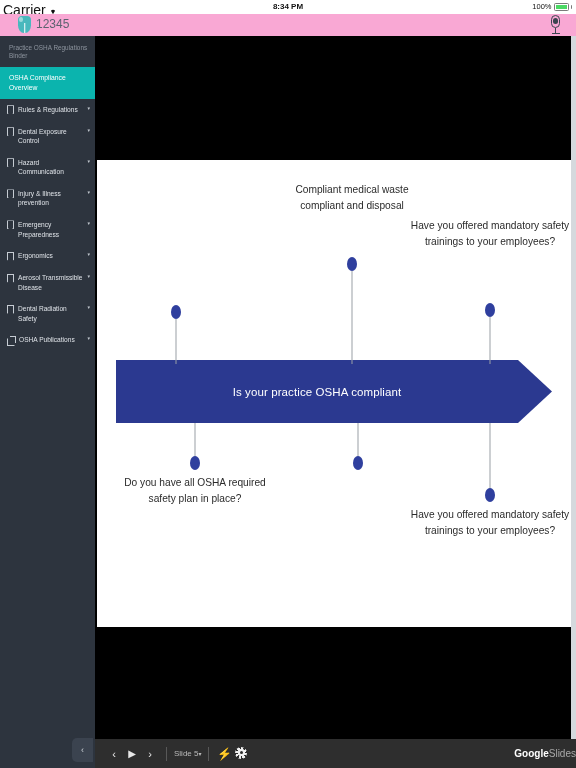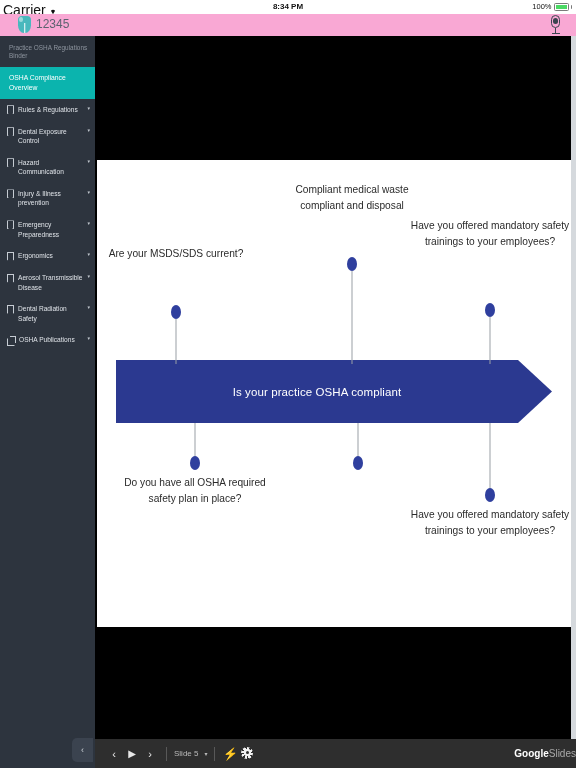--- a/index.html
+++ b/index.html
@@ -137,21 +137,21 @@
     background:#2e2e2e; display:flex; align-items:center;
   }
   .tb-left { display:flex; align-items:center; gap:0; padding-left:10px; }
   .tb-btn {
     width:18px; height:22px; display:flex; align-items:center; justify-content:center;
     color:#e8e8e8; font-size:11px;
   }
   .tb-btn.play { font-size:10px; }
   .tb-div { width:1px; height:14px; background:#585858; margin:0 7px; }
   .tb-slide {
-    display:flex; align-items:center; gap:6px; color:#b9b9b9; font-size:8px;
+    display:flex; align-items:center; gap:0; color:#b9b9b9; font-size:8px;
   }
   .tb-caret { font-size:6px; color:#b9b9b9; }
   .tb-bolt { color:#f2f2f2; font-size:12px; width:16px; text-align:center; }
   .tb-gear { width:18px; text-align:center; }
   .gear-ico { display:inline-block; width:12px; height:12px; position:relative; }
   .gear-ico::before{
     content:""; position:absolute; inset:0; border-radius:50%;
     background:
       conic-gradient(from 0deg,#f2f2f2 0 8%, transparent 8% 12.5%,
                      #f2f2f2 12.5% 20.5%, transparent 20.5% 25%,
@@ -281,21 +281,20 @@
 
     <div class="slide">
 
       <div class="banner">
         <div class="body"></div>
         <div class="head"></div>
         <div class="txt">Is your practice OSHA compliant</div>
       </div>
 
       <div class="node" style="left:4px; top:86px; width:150px; height:118px;">
-        <div class="cap" style="top:0;">Are your MSDS/SDS current?</div>
         <div class="dot" style="top:59px;"></div>
         <div class="stem" style="top:73px; height:45px;"></div>
       </div>
 
       <div class="node" style="left:180px; top:22px; width:150px; height:182px;">
         <div class="cap" style="top:0;">Compliant medical waste compliant and disposal</div>
         <div class="dot" style="top:75px;"></div>
         <div class="stem" style="top:89px; height:93px;"></div>
       </div>
 

